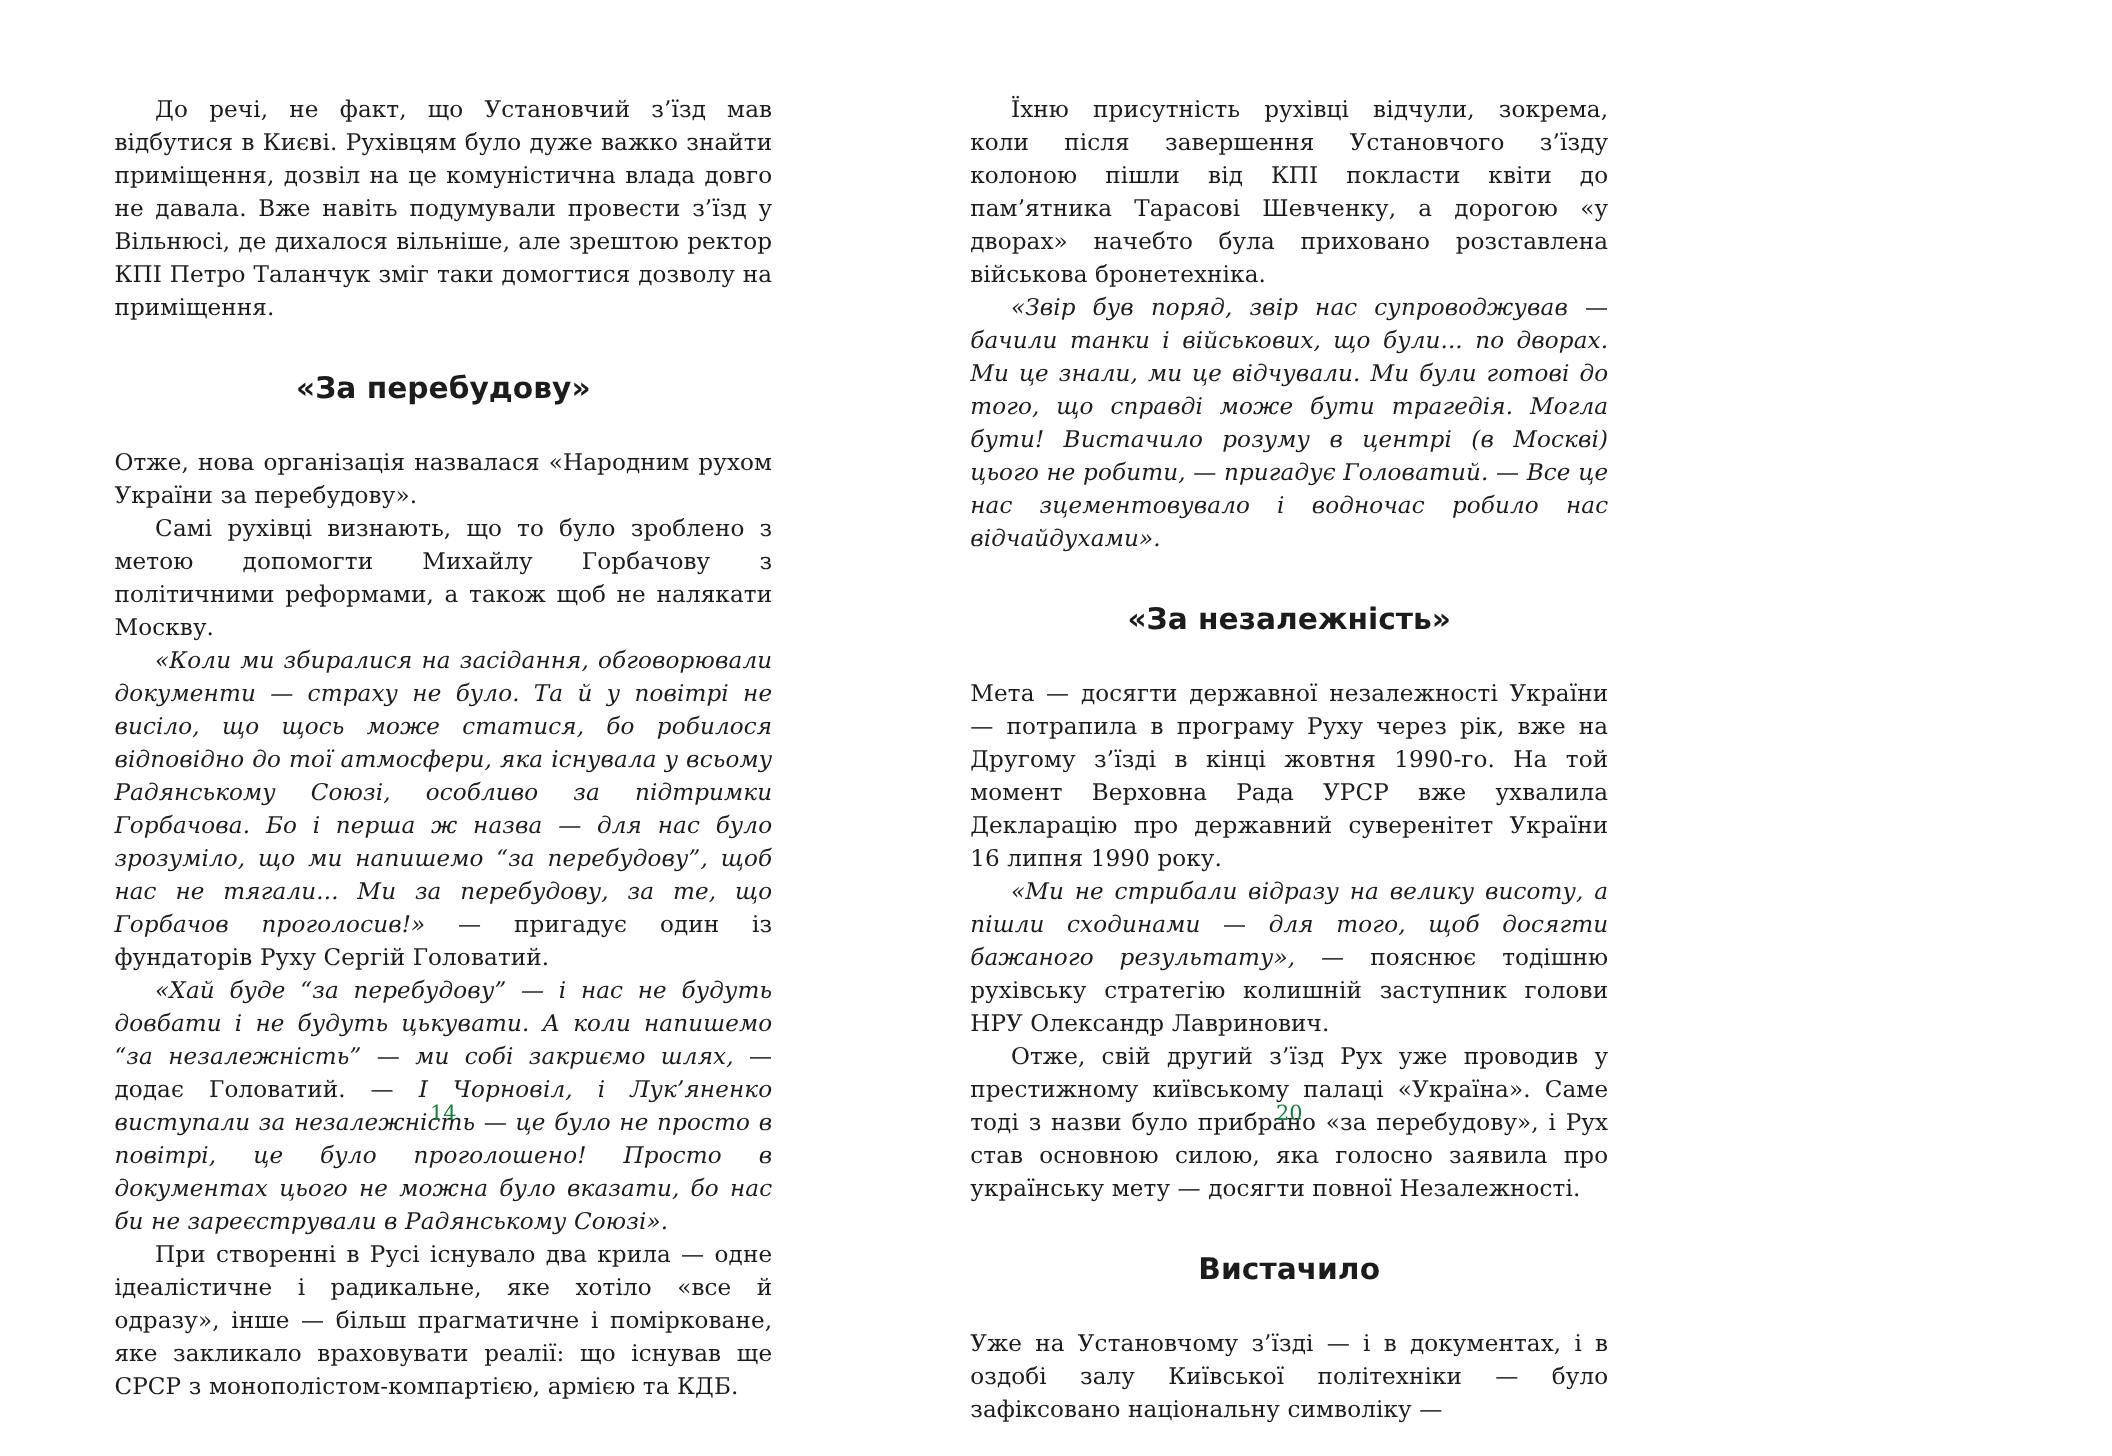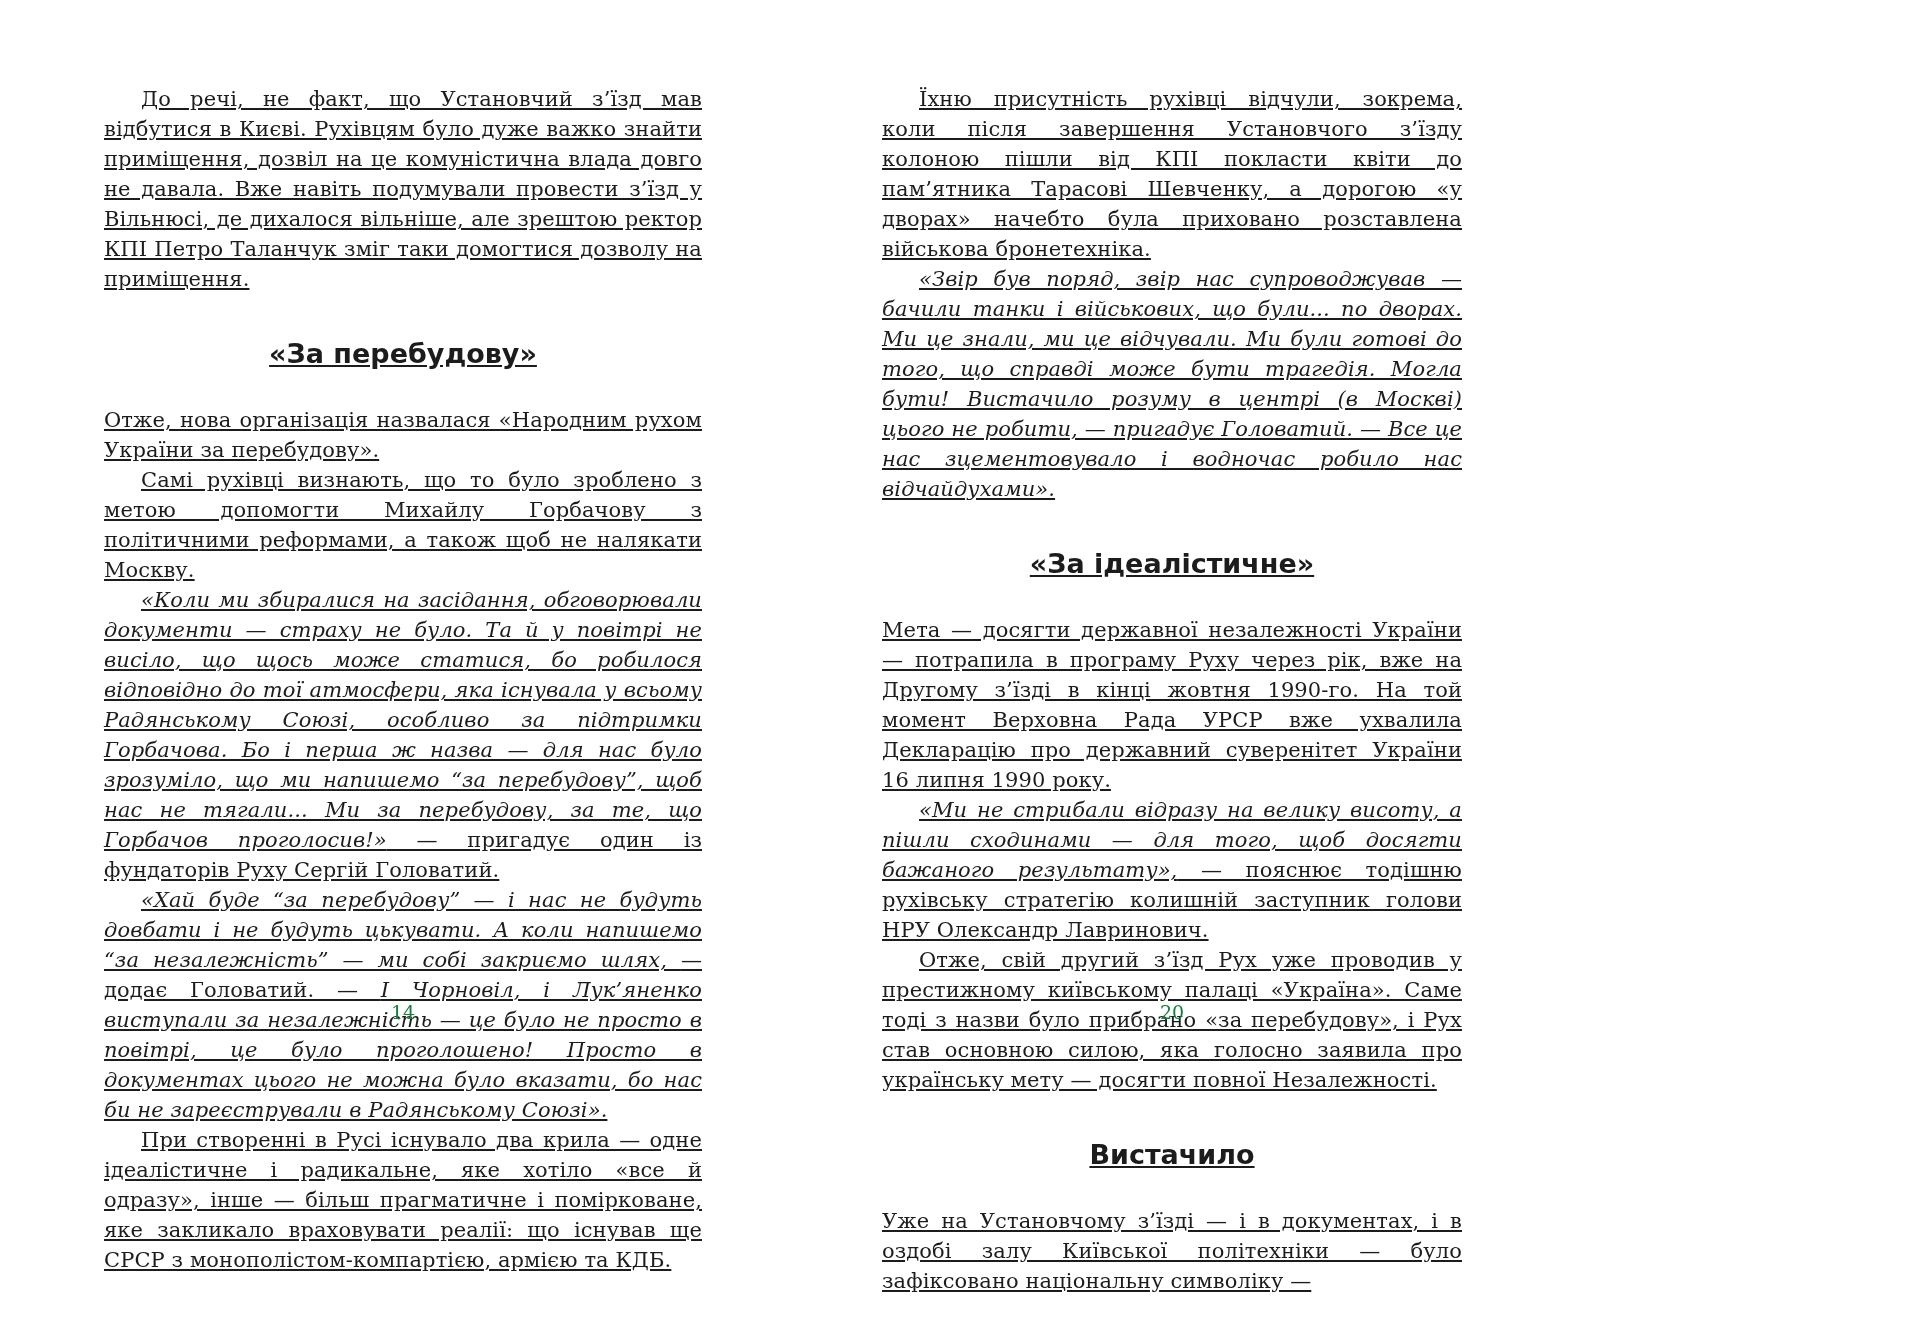--- a/index.html
+++ b/index.html
@@ -18,21 +18,20 @@
   .page-column {
     position: absolute;
     top: 0;
     height: 1324px;
   }
   .left-col  { left: 104px; width: 598px; }
   .right-col { left: 882px; width: 580px; }
 
   .page-content {
     padding-top: 84px;
-    text-decoration: underline;
   }
   .para {
     margin: 0;
     font-size: 21px;
     line-height: 30px;
     text-align: justify;
     letter-spacing: 0.1px;
   }
   .para.indent {
     text-indent: 37px;
@@ -74,21 +73,21 @@
       <p class="para indent"><span class="italic">«Хай буде “за перебудову” — і нас не будуть довбати і не будуть цькувати. А коли напишемо “за незалежність” — ми собі закриємо шлях, </span><span>— додає Головатий. — </span><span class="italic">І Чорновіл, і Лук’яненко виступали за незалежність — це було не просто в повітрі, це було проголошено! Просто в документах цього не можна було вказати, бо нас би не зареєстрували в Радянському Союзі».</span></p>
       <p class="para indent"><span>При створенні в Русі існувало два крила — одне ідеалістичне і радикальне, яке хотіло «все й одразу», інше — більш прагматичне і помірковане, яке закликало враховувати реалії: що існував ще СРСР з монополістом-компартією, армією та КДБ.</span></p>
     </div>
   <div class="page-number">14</div>
 </section>
 
 <section class="page-column right-col">
   <div class="page-content">
       <p class="para indent"><span>Їхню присутність рухівці відчули, зокрема, коли після завершення Установчого з’їзду колоною пішли від КПІ покласти квіти до пам’ятника Тарасові Шевченку, а дорогою «у дворах» начебто була приховано розставлена військова бронетехніка.</span></p>
       <p class="para indent"><span class="italic">«Звір був поряд, звір нас супроводжував — бачили танки і військових, що були... по дворах. Ми це знали, ми це відчували. Ми були готові до того, що справді може бути трагедія. Могла бути! Вистачило розуму в центрі (в Москві) цього не робити, — пригадує Головатий. — Все це нас зцементовувало і водночас робило нас відчайдухами».</span></p>
-      <h2 class="heading">«За ідеалістичне»</h2>
+      <h2 class="heading">«За незалежність»</h2>
       <p class="para"><span>Мета — досягти державної незалежності України — потрапила в програму Руху через рік, вже на Другому з’їзді в кінці жовтня 1990-го. На той момент Верховна Рада УРСР вже ухвалила Декларацію про державний суверенітет України 16 липня 1990 року.</span></p>
       <p class="para indent"><span class="italic">«Ми не стрибали відразу на велику висоту, а пішли сходинами — для того, щоб досягти бажаного результату»,</span><span> — пояснює тодішню рухівську стратегію колишній заступник голови НРУ Олександр Лавринович.</span></p>
       <p class="para indent"><span>Отже, свій другий з’їзд Рух уже проводив у престижному київському палаці «Україна». Саме тоді з назви було прибрано «за перебудову», і Рух став основною силою, яка голосно заявила про українську мету — досягти повної Незалежності.</span></p>
       <h2 class="heading">Вистачило</h2>
       <p class="para"><span>Уже на Установчому з’їзді — і в документах, і в оздобі залу Київської політехніки — було зафіксовано національну символіку —</span></p>
     </div>
   <div class="page-number">20</div>
 </section>
 
 </body></html>

